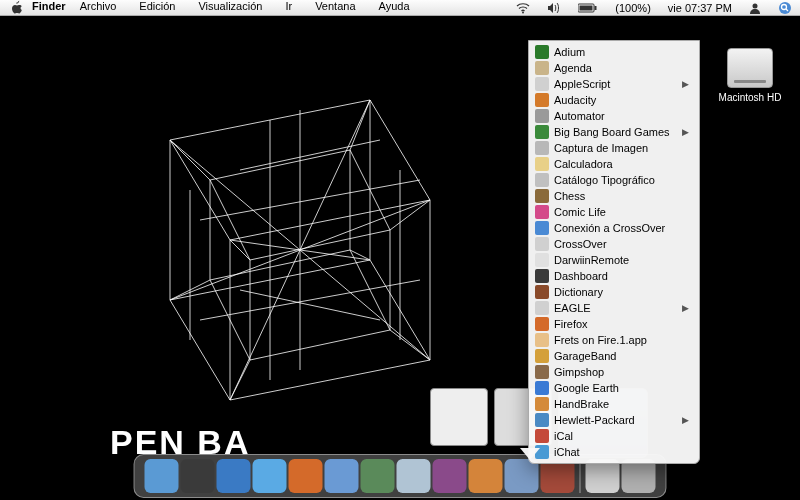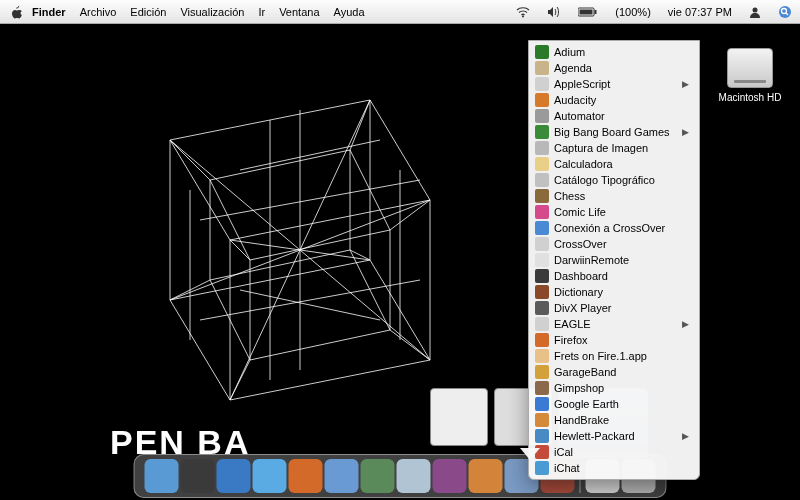--- a/index.html
+++ b/index.html
@@ -1,20 +1,20 @@
 <!DOCTYPE html>
 <html><head>
 <meta charset="utf-8">
 <style>
 *{margin:0;padding:0;box-sizing:border-box;font-family:"Lucida Grande","Helvetica Neue",Arial,sans-serif;font-size:11px}
 body{width:800px;height:500px;background:#000;overflow:hidden;position:relative}
-.menubar{position:absolute;top:0;left:0;right:0;height:24px;background:linear-gradient(#fdfdfd,#e4e4e4);border-bottom:1px solid #aaa;display:flex;align-items:center;padding:0 8px;z-index:100}
+.menubar{position:absolute;top:0;left:0;right:0;height:16px;background:linear-gradient(#fdfdfd,#e4e4e4);border-bottom:1px solid #aaa;display:flex;padding:0 8px;z-index:100}
 .menubar .apple{width:14px;height:14px;margin-right:10px;display:flex;align-items:center;justify-content:center}
 .menubar .app{font-weight:bold;margin-right:14px;color:#000}
-.menubar .item{margin-right:14px;color:#000}
+.menubar .item{margin-right:23px;color:#000}
 .menubar .spacer{flex:1}
 .menubar .status{display:flex;align-items:center;gap:17px;color:#000}
 .menubar .status span{display:inline-flex;align-items:center}
 .desktop{position:absolute;top:20px;left:0;right:0;bottom:0}
 .wire{position:absolute;top:20px;left:90px;width:420px;height:380px;z-index:1}
 .wire svg{width:100%;height:100%}
 .logo{position:absolute;bottom:38px;left:110px;color:#fff;font-size:34px;font-weight:900;letter-spacing:2px;font-family:Arial Black,Arial;z-index:2}
 .hd{position:absolute;top:28px;right:14px;width:72px;text-align:center;z-index:3}
 .hd .icon{width:46px;height:40px;margin:0 auto 4px;background:linear-gradient(#f3f3f3,#c8c8c8);border:1px solid #999;border-radius:4px;position:relative}
 .hd .icon::after{content:"";position:absolute;bottom:4px;left:6px;right:6px;height:3px;background:#888;border-radius:1px}
@@ -177,24 +177,20 @@
       </div>
       <div class="row">
         <span class="ico" style="background: rgb(58, 58, 58);"></span>
         <span>Dashboard</span>
       </div>
       <div class="row">
         <span class="ico" style="background: rgb(138, 74, 42);"></span>
         <span>Dictionary</span>
       </div>
       <div class="row">
-        <span class="ico" style="background: rgb(90, 90, 90);"></span>
-        <span>DivX Player</span>
-      </div>
-      <div class="row">
         <span class="ico" style="background: rgb(208, 208, 208);"></span>
         <span>EAGLE</span>
         <span class="arrow">▶</span>
       </div>
       <div class="row">
         <span class="ico" style="background: rgb(212, 106, 42);"></span>
         <span>Firefox</span>
       </div>
       <div class="row">
         <span class="ico" style="background: rgb(232, 192, 136);"></span>

